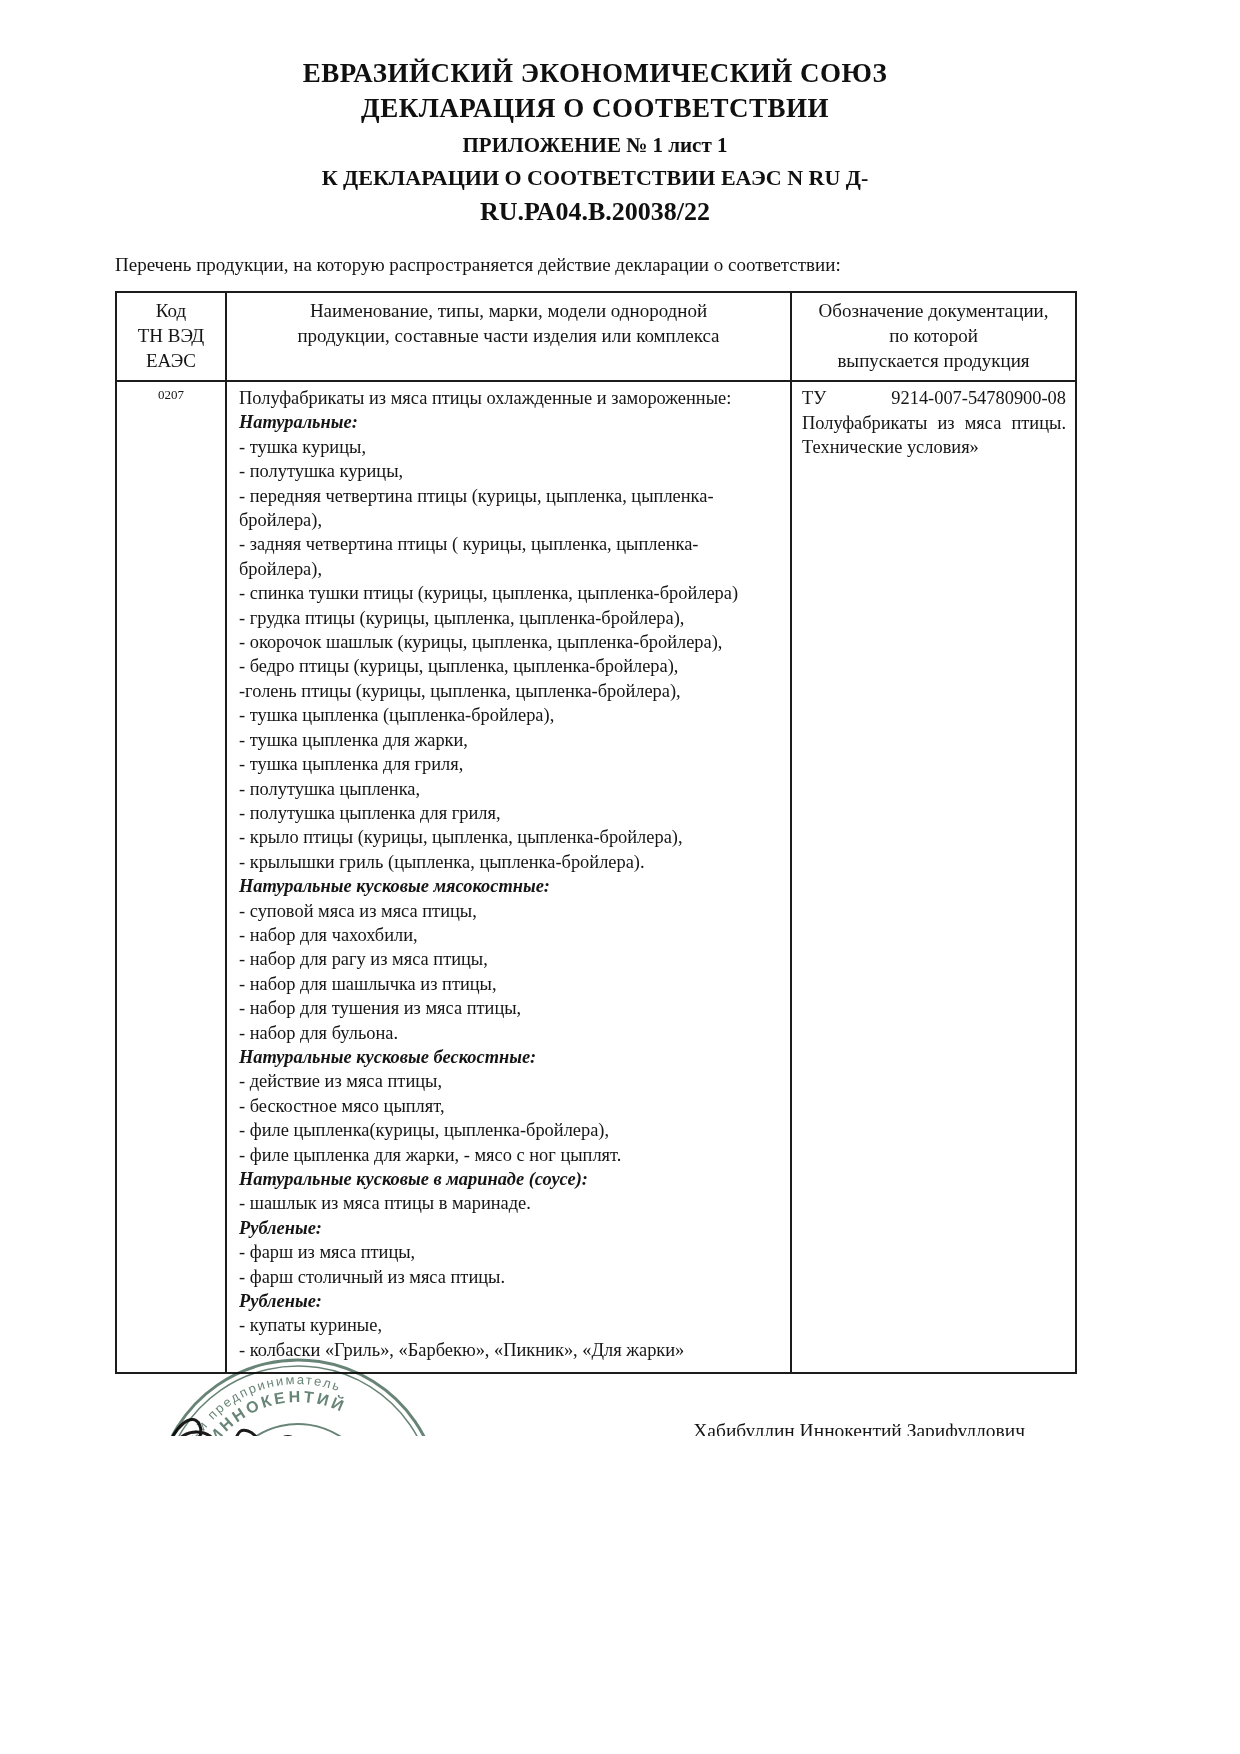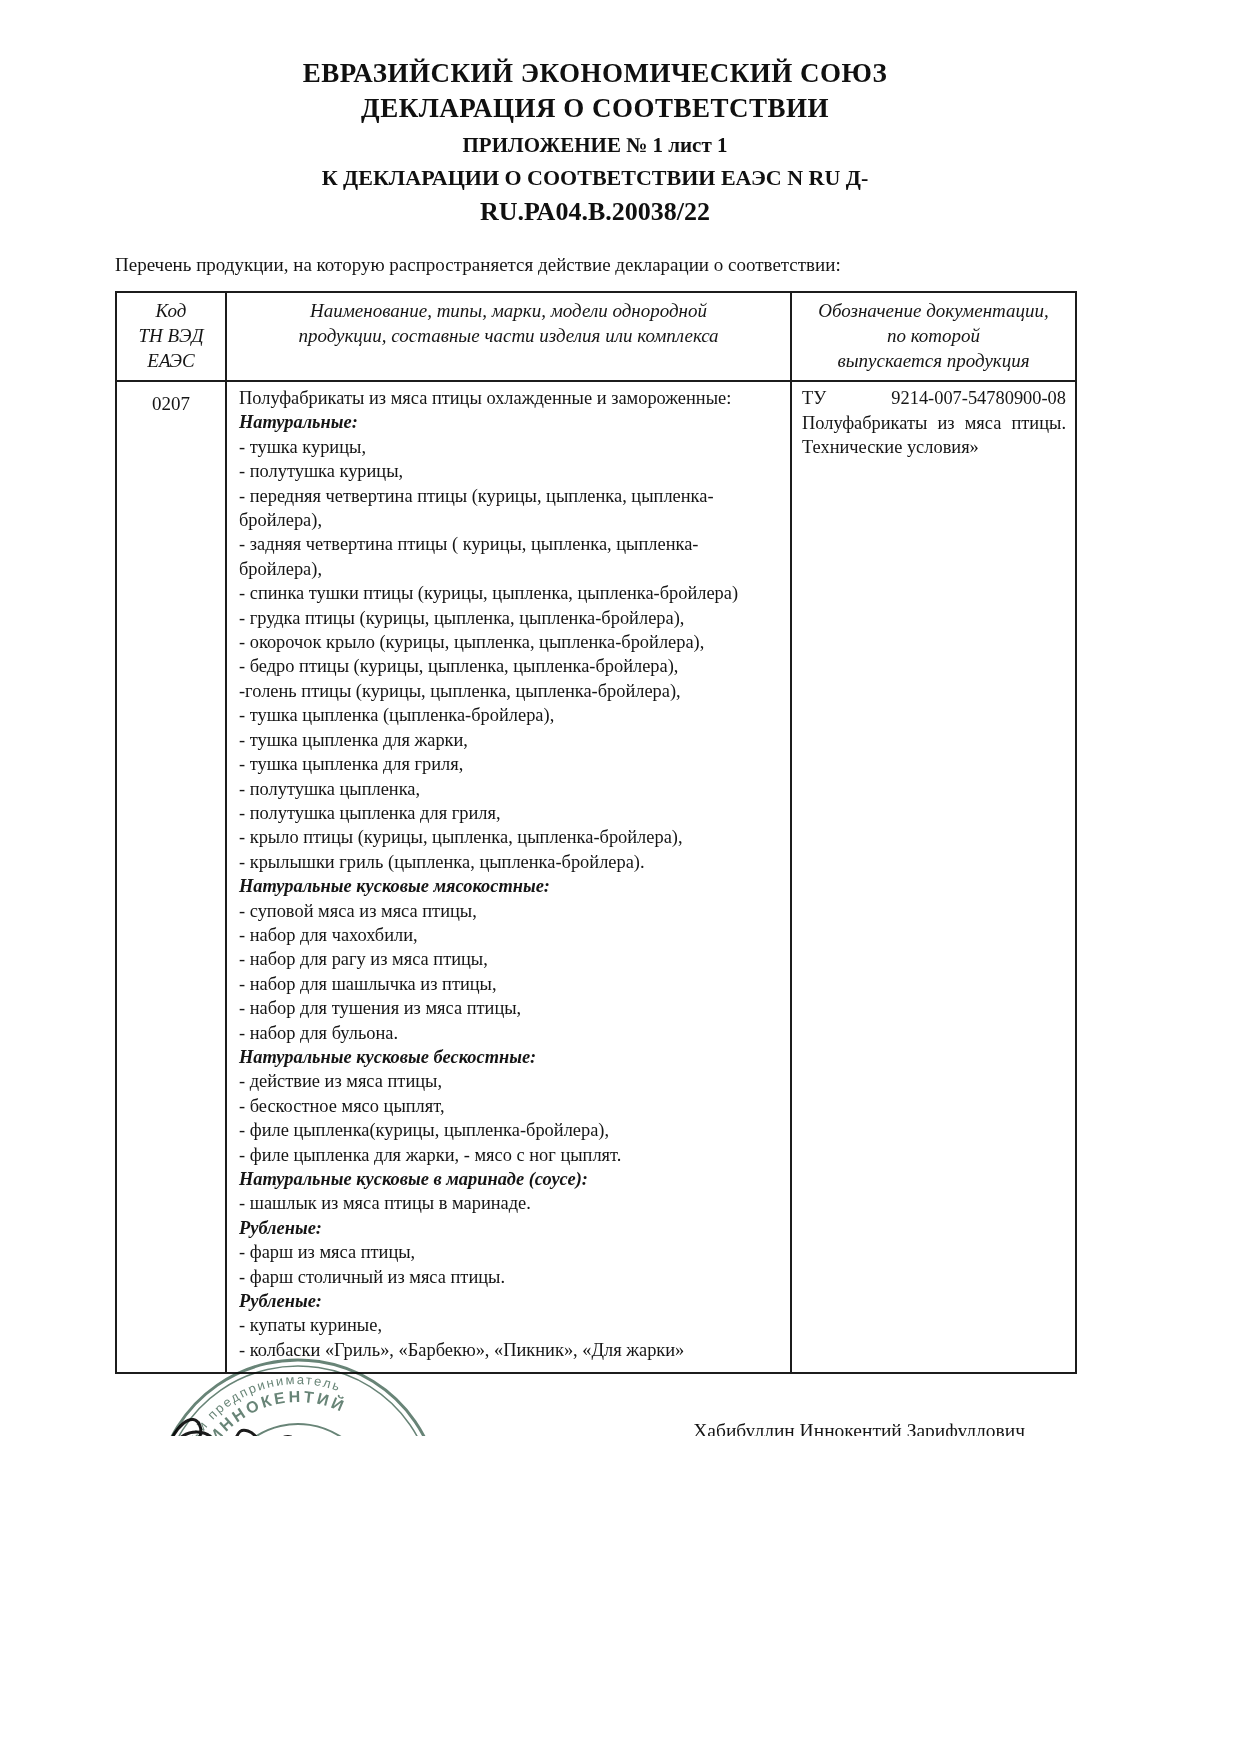--- a/index.html
+++ b/index.html
@@ -37,30 +37,29 @@
     border:2px solid #1c1c1c;
     vertical-align:top;
   }
   .decl th {
     font-weight:normal;
     text-align:center;
     font-size:19px;
     line-height:25px;
     padding:5px 6px 7px 6px;
     white-space:pre-line;
-    font-style:italic;
   }
   .col-code  { width:110px; }
   .col-name  { width:565px; }
   .col-docs  { width:285px; }
 
   .code-cell {
     text-align:center;
-    font-size:19px;
-    padding-top:11px;
+    font-size:13px;
+    padding-top:5px;
   }
   .prod-cell {
     font-size:18.4px;
     line-height:24.4px;
     padding:4px 10px 10px 12px;
   }
   .pline { white-space:normal; }
   .pline-heading { font-weight:bold; font-style:italic; }
 
   .doc-cell {
@@ -162,21 +161,21 @@
           <td class="prod-cell">
             <div>
                 <div class="pline">Полуфабрикаты из мяса птицы охлажденные и замороженные:</div>
                 <div class="pline pline-heading">Натуральные:</div>
                 <div class="pline">- тушка курицы,</div>
                 <div class="pline">- полутушка курицы,</div>
                 <div class="pline">- передняя четвертина птицы (курицы, цыпленка, цыпленка-бройлера),</div>
                 <div class="pline">- задняя четвертина птицы ( курицы, цыпленка, цыпленка-бройлера),</div>
                 <div class="pline">- спинка тушки птицы (курицы, цыпленка, цыпленка-бройлера)</div>
                 <div class="pline">- грудка птицы (курицы, цыпленка, цыпленка-бройлера),</div>
-                <div class="pline">- окорочок крыло (курицы, цыпленка, цыпленка-бройлера),</div>
+                <div class="pline">- окорочок шашлык (курицы, цыпленка, цыпленка-бройлера),</div>
                 <div class="pline">- бедро птицы (курицы, цыпленка, цыпленка-бройлера),</div>
                 <div class="pline">-голень птицы (курицы, цыпленка, цыпленка-бройлера),</div>
                 <div class="pline"> - тушка цыпленка (цыпленка-бройлера),</div>
                 <div class="pline">- тушка цыпленка для жарки,</div>
                 <div class="pline">- тушка цыпленка для гриля,</div>
                 <div class="pline">- полутушка цыпленка,</div>
                 <div class="pline">- полутушка цыпленка для гриля,</div>
                 <div class="pline">- крыло птицы (курицы, цыпленка, цыпленка-бройлера),</div>
                 <div class="pline">- крылышки гриль (цыпленка, цыпленка-бройлера).</div>
                 <div class="pline pline-heading">Натуральные кусковые мясокостные:</div>

